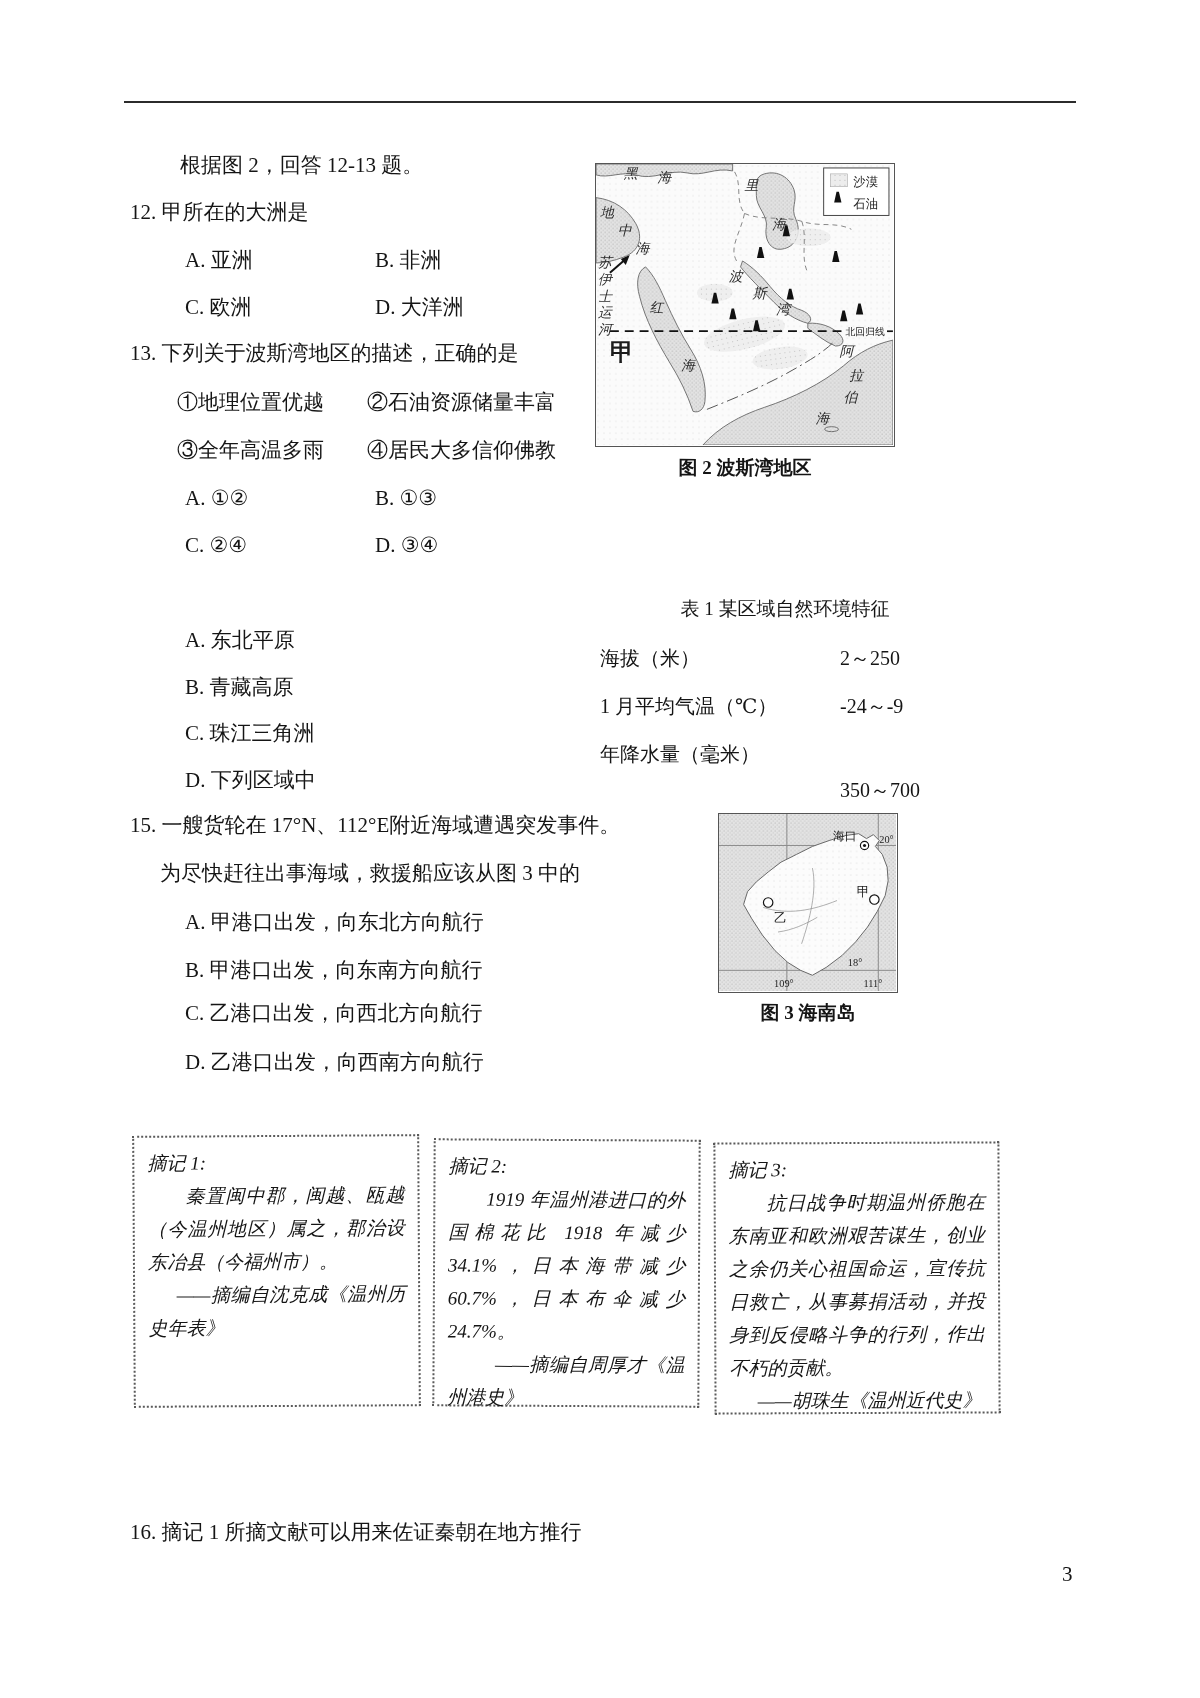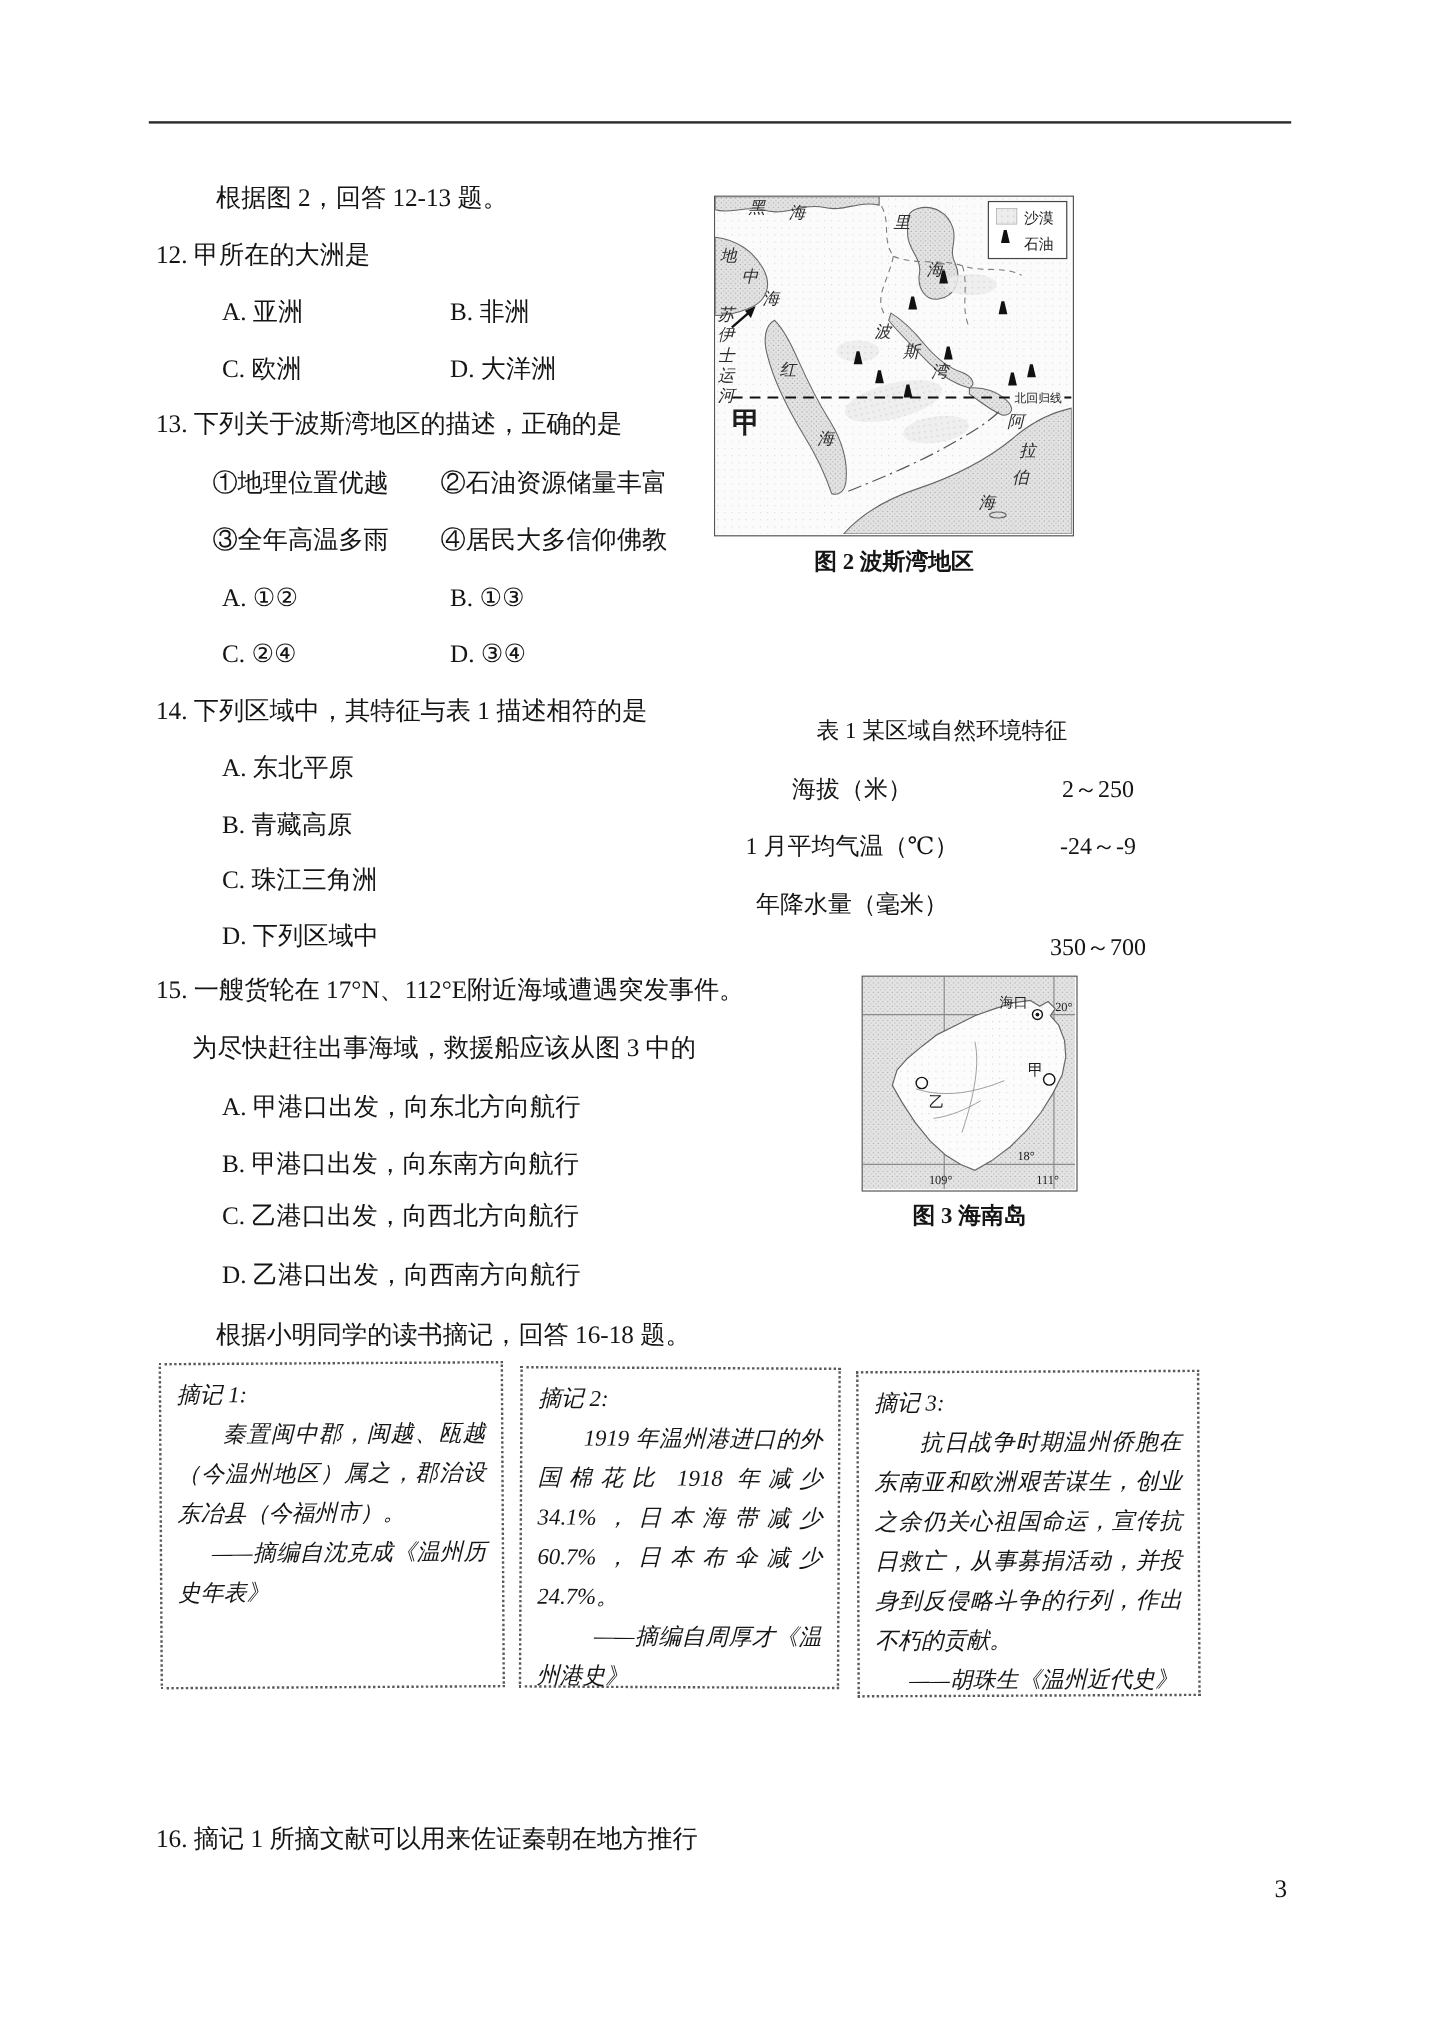--- a/index.html
+++ b/index.html
@@ -3,21 +3,21 @@
 <meta charset="utf-8">
 <style>
   html,body{margin:0;padding:0;background:#ffffff;}
   .page{position:relative;width:1200px;height:1698px;background:#fff;overflow:hidden;
         font-family:"Liberation Serif","DejaVu Serif",serif;color:#151515;}
   .rule{position:absolute;left:124px;top:101px;width:952px;height:2px;background:#2b2b2b;}
   .line{position:absolute;font-size:21px;line-height:30px;white-space:nowrap;}
   .fig{position:absolute;border:1.5px solid #555;background:#fff;box-sizing:border-box;}
   .caption{position:absolute;font-size:19px;text-align:center;white-space:nowrap;font-weight:bold;}
   .t-title{position:absolute;font-size:19px;text-align:center;}
-  .t-cell{position:absolute;font-size:20px;text-align:center;white-space:nowrap;line-height:28px;}
+  .t-cell{position:absolute;font-size:20px;white-space:nowrap;line-height:28px;}
   .note{position:absolute;border:2px dotted #5a5a5a;box-sizing:border-box;
         font-size:19px;line-height:33px;padding:9px 13px;font-style:italic;background:#fff;}
   .note p{margin:0;text-align:justify;}
   .note .body{text-indent:2em;}
   .src-indent{text-indent:1.5em;}
   .src-indent2{text-indent:2.5em;}
   .src-right{text-align:right !important;padding-right:4px;}
   .pageno{position:absolute;font-size:21px;}
   svg text{font-family:"Liberation Serif","DejaVu Serif",serif;fill:#1c1c1c;}
   .sea-ch{font-size:14px;font-style:italic;fill:#2a2a2a;}
@@ -151,21 +151,20 @@
         <rect x="230" y="4" width="66" height="48" fill="#fff" stroke="#444" stroke-width="1"></rect>
         <rect x="237" y="10" width="17" height="13" fill="url(#desertpat)" stroke="#999" stroke-width="0.5"></rect>
         <text x="260" y="22" font-size="12.5">沙漠</text>
         <use href="#derrick" x="240" y="28"></use>
         <text x="260" y="44" font-size="12.5">石油</text>
       </g>
     </svg>
   </div>
   <div class="caption" style="left:595px;top:455px;width:300px">图 2 波斯湾地区</div>
 
-  <div class="line" style="left:130px;top:577px">14. 下列区域中，其特征与表 1 描述相符的是</div>
   <div class="line" style="left:185px;top:625px">A. 东北平原</div>
   <div class="line" style="left:185px;top:672px">B. 青藏高原</div>
   <div class="line" style="left:185px;top:718px">C. 珠江三角洲</div>
   <div class="line" style="left:185px;top:765px">D. 下列区域中</div>
 
   <div class="t-title" style="left:600px;top:596px;width:370px">表 1 某区域自然环境特征</div>
   <div class="t-cell" style="left:600px;top:644px;width:220px">海拔（米）</div>
   <div class="t-cell" style="left:840px;top:644px;width:150px">2～250</div>
   <div class="t-cell" style="left:600px;top:692px;width:220px">1 月平均气温（℃）</div>
   <div class="t-cell" style="left:840px;top:692px;width:150px">-24～-9</div>
@@ -215,21 +214,20 @@
       <circle cx="50" cy="90" r="4.8" fill="#fff" stroke="#111" stroke-width="1.2"></circle>
       <text x="56" y="110" font-size="13">乙</text>
       <text x="163" y="29" font-size="10.5">20°</text>
       <text x="131" y="155" font-size="10.5">18°</text>
       <text x="56" y="176" font-size="10.5">109°</text>
       <text x="147" y="176" font-size="10.5">111°</text>
     </svg>
   </div>
   <div class="caption" style="left:700px;top:1000px;width:216px">图 3 海南岛</div>
 
-  <div class="line" style="left:180px;top:1097px">根据小明同学的读书摘记，回答 16-18 题。</div>
 
   <div class="note" style="left:133px;top:1135px;width:287px;height:272px;transform:rotate(-0.35deg)">
     <p>摘记 1:</p>
     <p class="body">秦置闽中郡，闽越、瓯越（今温州地区）属之，郡治设东冶县（今福州市）。</p>
     <p class="src-indent">——摘编自沈克成《温州历史年表》</p>
   </div>
   <div class="note" style="left:433px;top:1139px;width:267px;height:268px;transform:rotate(0.3deg)">
     <p>摘记 2:</p>
     <p class="body">1919 年温州港进口的外国棉花比 1918 年减少 34.1%，日本海带减少 60.7%，日本布伞减少 24.7%。</p>
     <p class="src-indent2">——摘编自周厚才《温州港史》</p>

